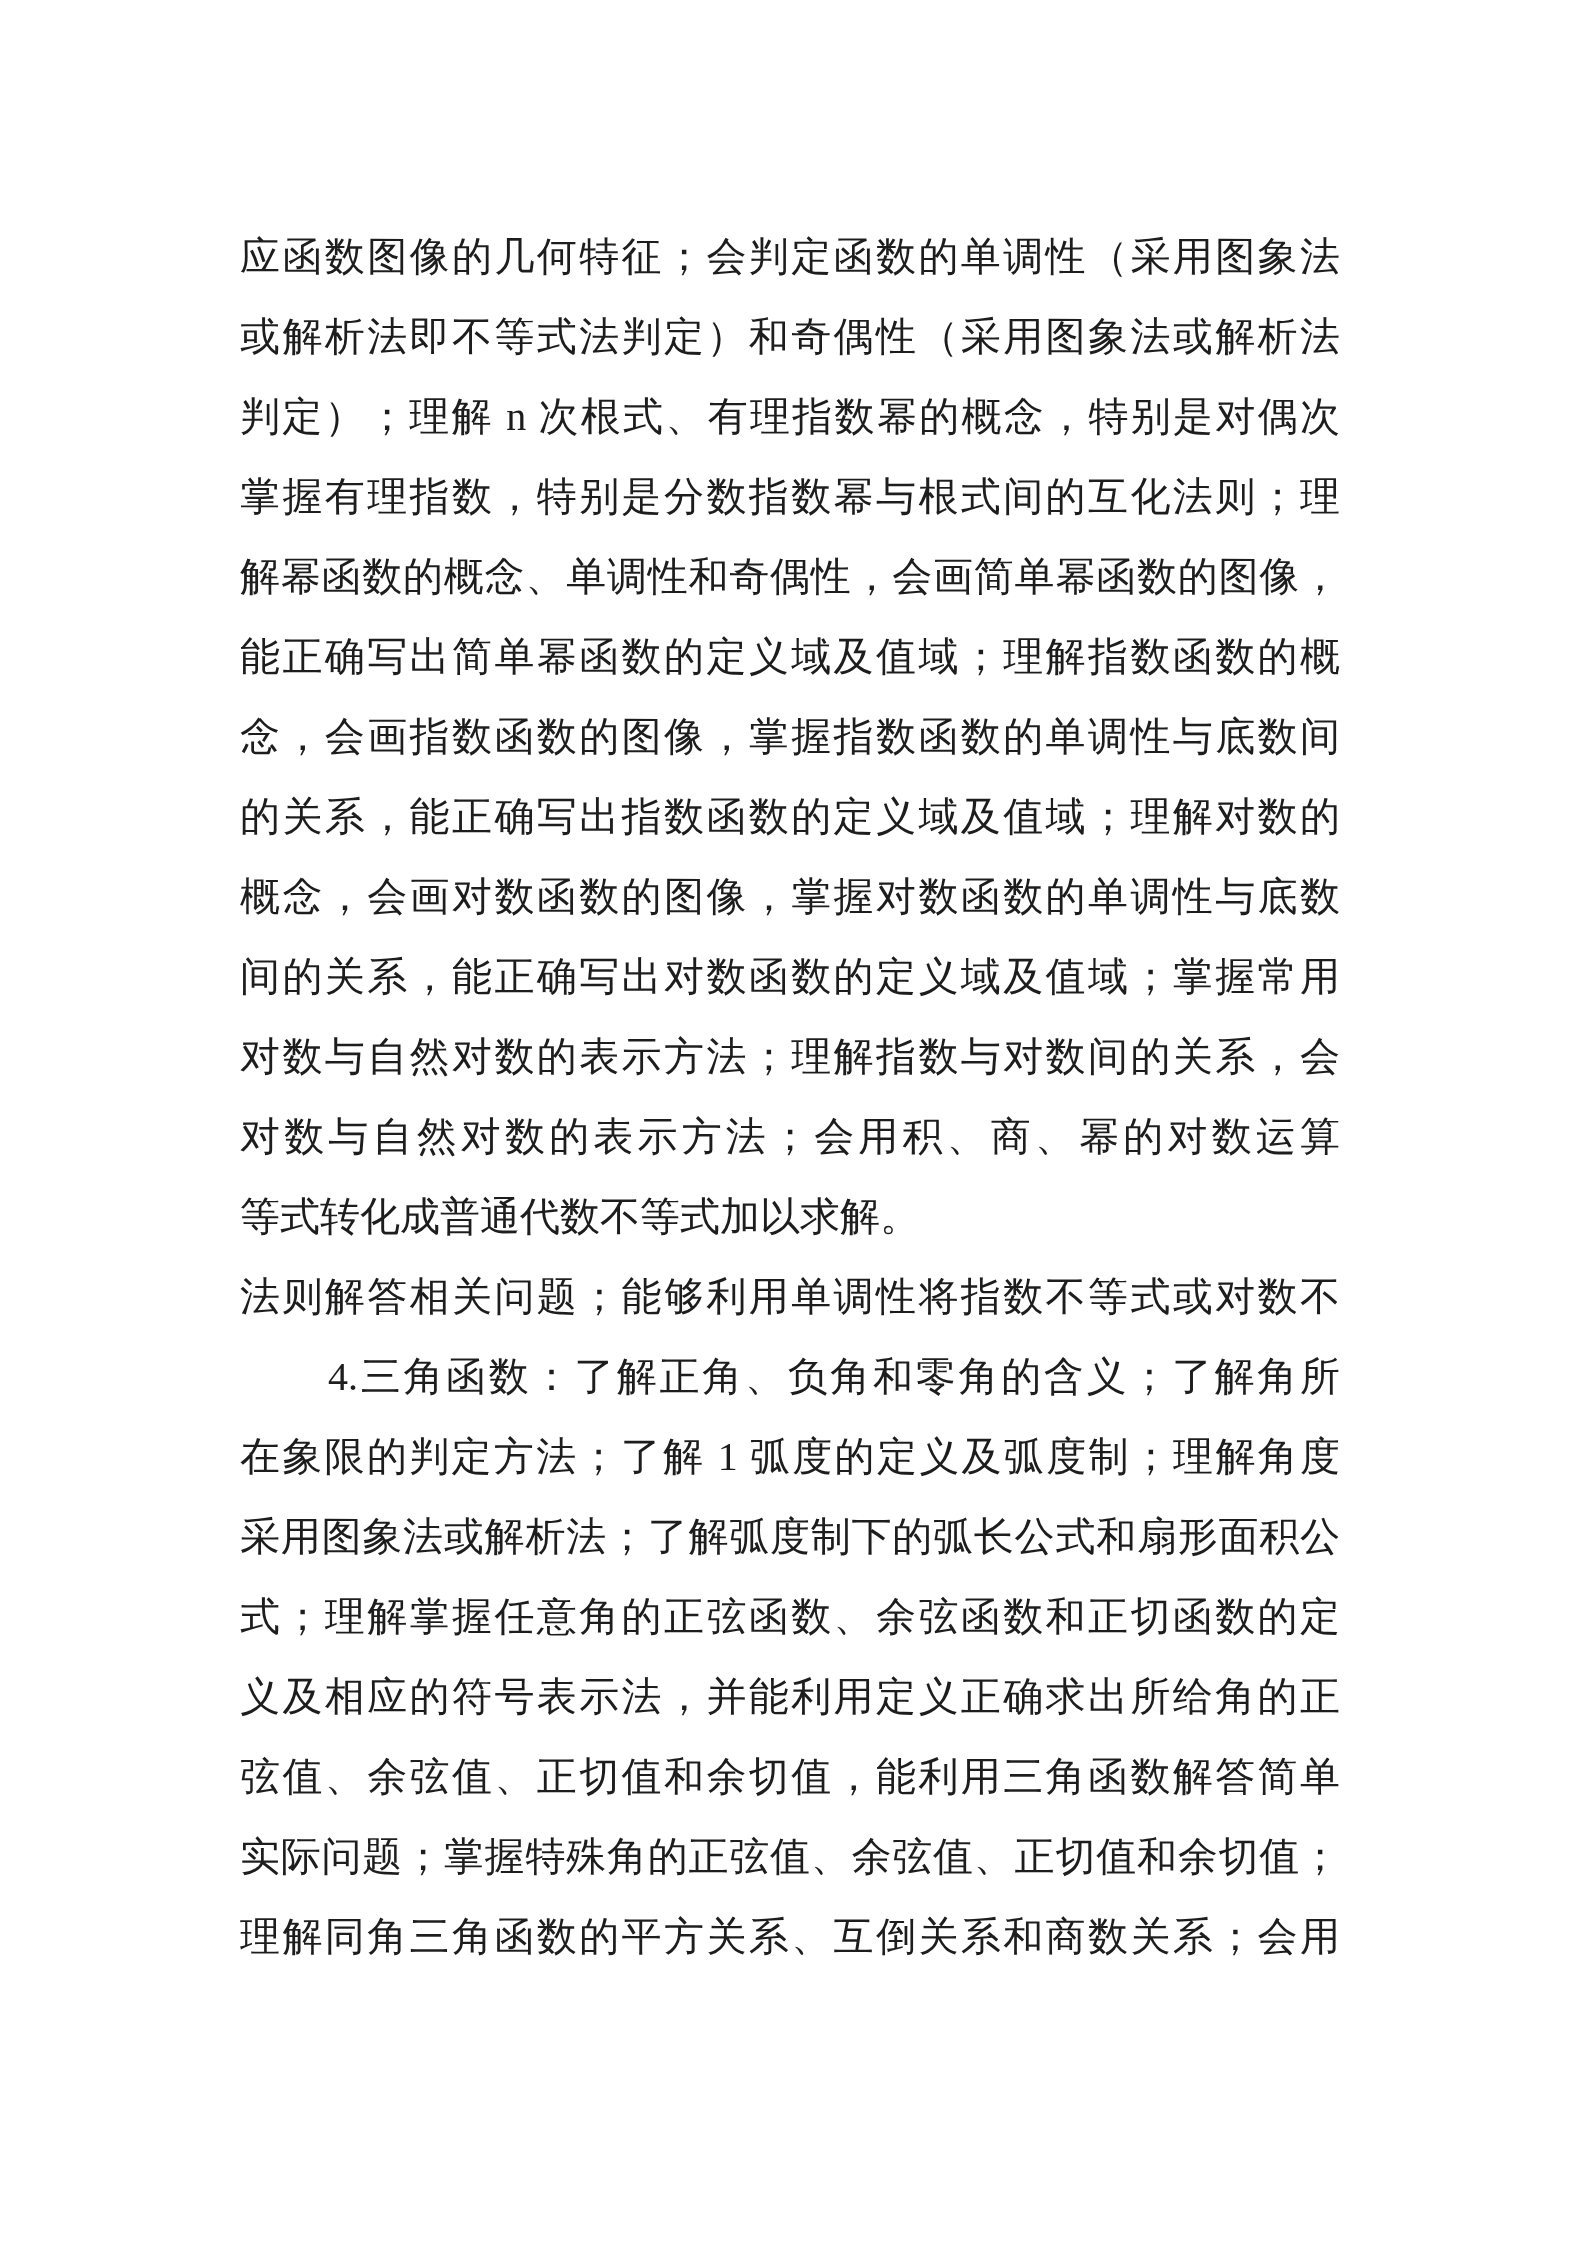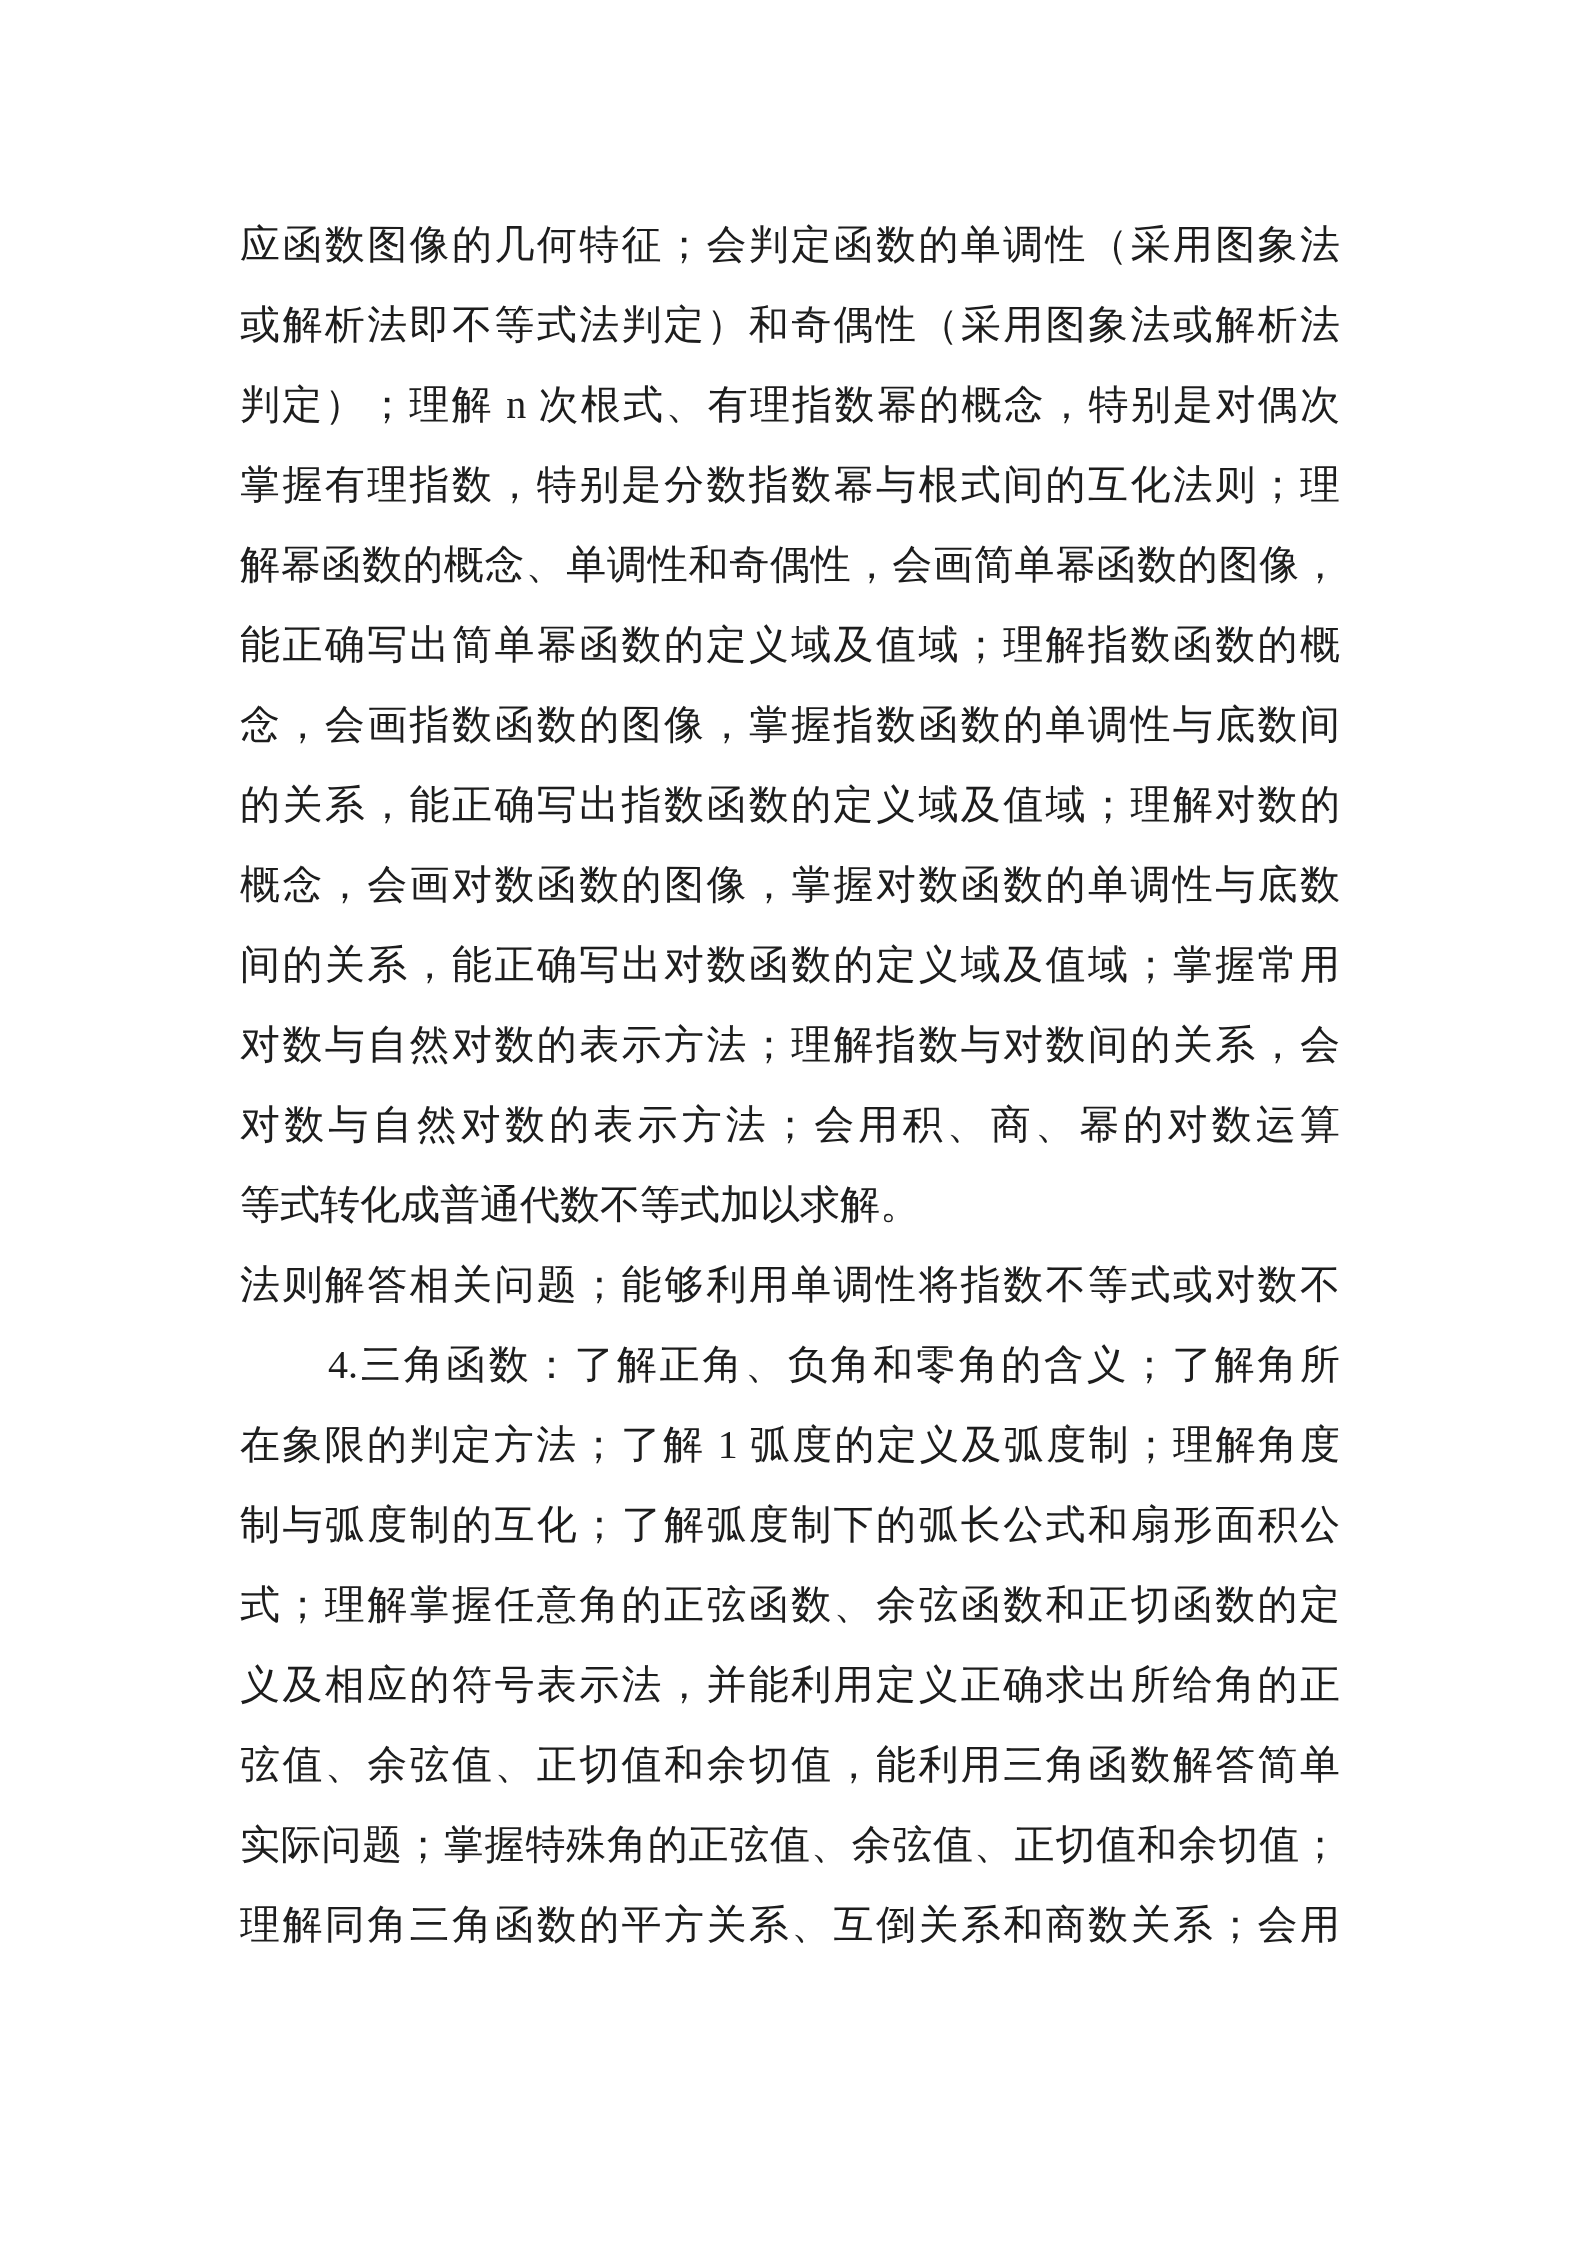--- a/index.html
+++ b/index.html
@@ -10,21 +10,21 @@
   body {
     width: 1586px;
     height: 2244px;
     position: relative;
     overflow: hidden;
     font-family: "Liberation Serif", "DejaVu Serif", serif;
   }
   .page {
     position: absolute;
     left: 240px;
-    top: 205px;
+    top: 217px;
     width: 1100px;
     color: #1d1d1d;
     font-size: 40px;
     line-height: 80px;
   }
   .line {
     height: 80px;
     overflow: hidden;
     text-align: justify;
     text-align-last: justify;
@@ -55,20 +55,20 @@
     <div class="line">概念，会画对数函数的图像，掌握对数函数的单调性与底数</div>
     <div class="line">间的关系，能正确写出对数函数的定义域及值域；掌握常用</div>
     <div class="line">对数与自然对数的表示方法；理解指数与对数间的关系，会</div>
     <div class="line">对数与自然对数的表示方法；会用积、商、幂的对数运算</div>
     <div class="line para-end">等式转化成普通代数不等式加以求解。</div>
     <div class="line">法则解答相关问题；能够利用单调性将指数不等式或对数不</div>
   </div>
   <div>
     <div class="line indent">4.三角函数：了解正角、负角和零角的含义；了解角所</div>
     <div class="line">在象限的判定方法；了解 1 弧度的定义及弧度制；理解角度</div>
-    <div class="line">制与弧度制的互化；了解弧度制下的弧长公式和扇形面积公</div>
+    <div class="line">采用图象法或解析法；了解弧度制下的弧长公式和扇形面积公</div>
     <div class="line">式；理解掌握任意角的正弦函数、余弦函数和正切函数的定</div>
     <div class="line">义及相应的符号表示法，并能利用定义正确求出所给角的正</div>
     <div class="line">弦值、余弦值、正切值和余切值，能利用三角函数解答简单</div>
     <div class="line">实际问题；掌握特殊角的正弦值、余弦值、正切值和余切值；</div>
     <div class="line">理解同角三角函数的平方关系、互倒关系和商数关系；会用</div>
   </div>
 </div>
 
 </body></html>

